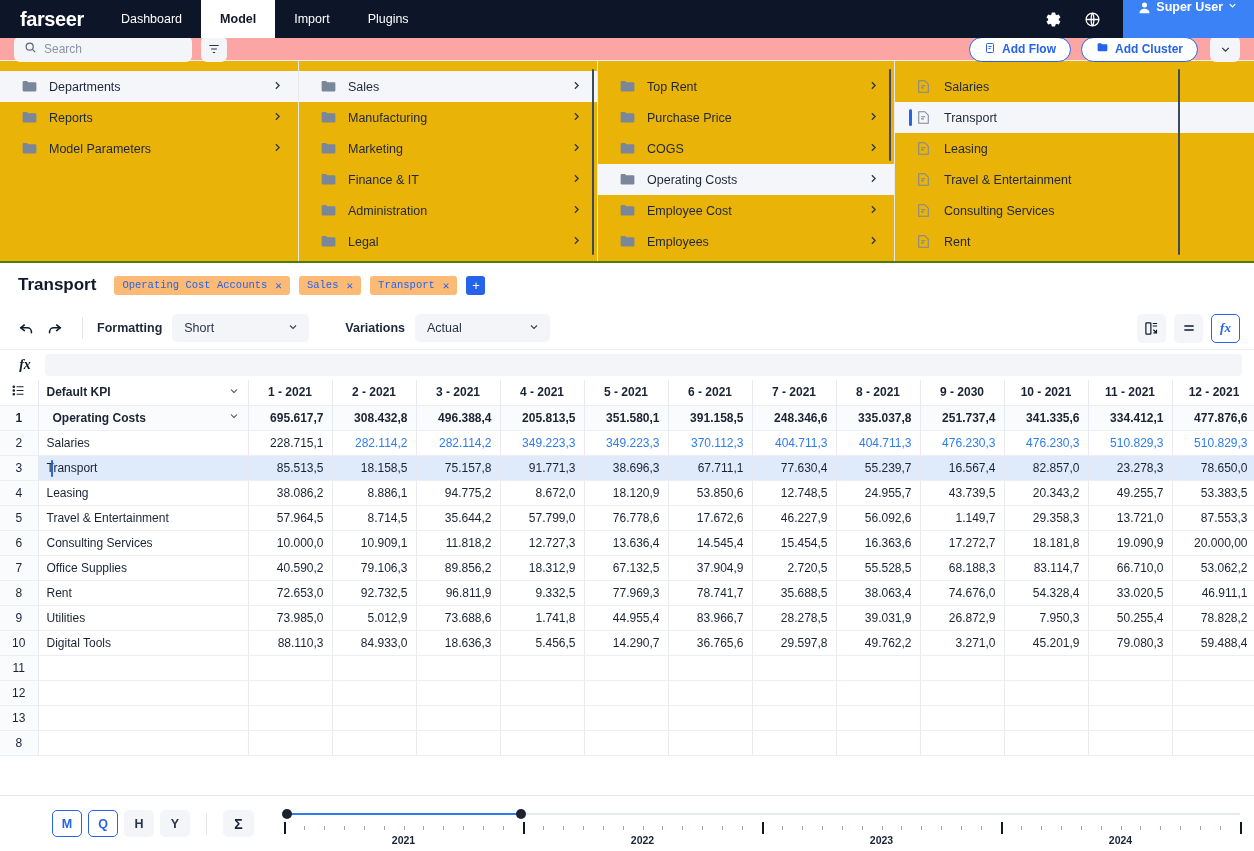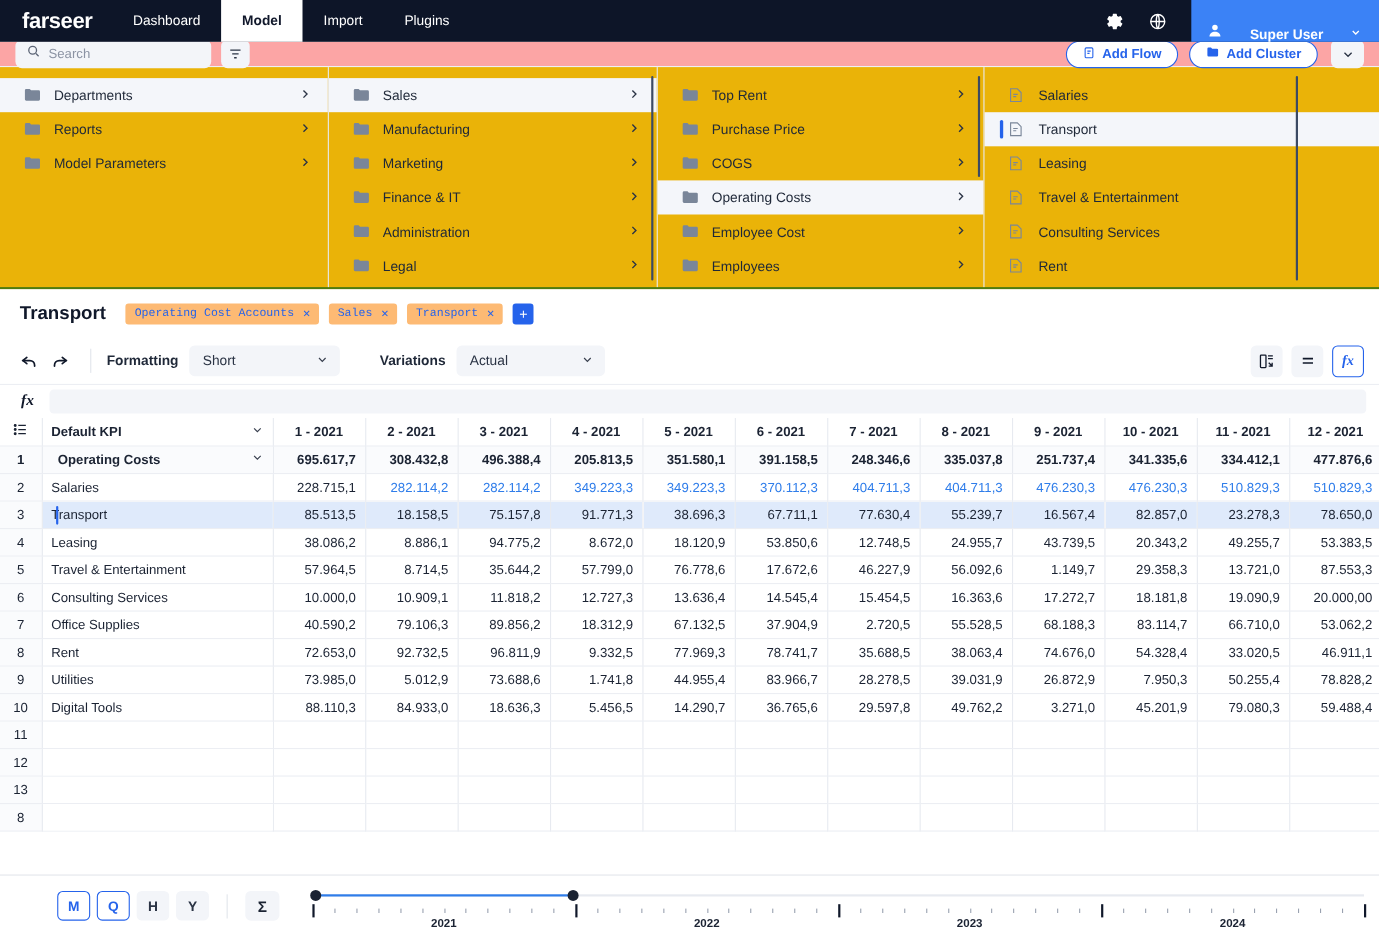--- a/index.html
+++ b/index.html
@@ -40,21 +40,21 @@
     font-weight: 600;
   }
   .nav-spacer { flex: 1; }
   .nav-icons {
     display: flex; align-items: center; gap: 22px;
     padding: 0 22px;
   }
   .nav-icon { cursor: pointer; display: flex; align-items: center; }
   .user-chip {
     background: #3b82f6;
-    display: flex; align-items: flex-end; gap: 24px;
+    display: flex; align-items: flex-start; gap: 4px;
     padding: 0 16px 0 14px;
     color: #fff; font-size: 12.5px; font-weight: 600;
     cursor: pointer;
   }
 
   
   .searchbar {
     height: 23px;
     background: #fca5a5;
     display: flex; align-items: center;
@@ -737,21 +737,21 @@
           </span>
         </th>
       <th class="per">1 - 2021</th>
           <th class="per">2 - 2021</th>
           <th class="per">3 - 2021</th>
           <th class="per">4 - 2021</th>
           <th class="per">5 - 2021</th>
           <th class="per">6 - 2021</th>
           <th class="per">7 - 2021</th>
           <th class="per">8 - 2021</th>
-          <th class="per">9 - 2021</th>
+          <th class="per">9 - 2030</th>
           <th class="per">10 - 2021</th>
           <th class="per">11 - 2021</th>
           <th class="per">12 - 2021</th>
         </tr>
     </thead>
     <tbody id="tbody">
         <tr class="r1">
           <td class="gutter-c">1</td>
           <td class="namecell lvl0">
             <span class="nm-inner">

